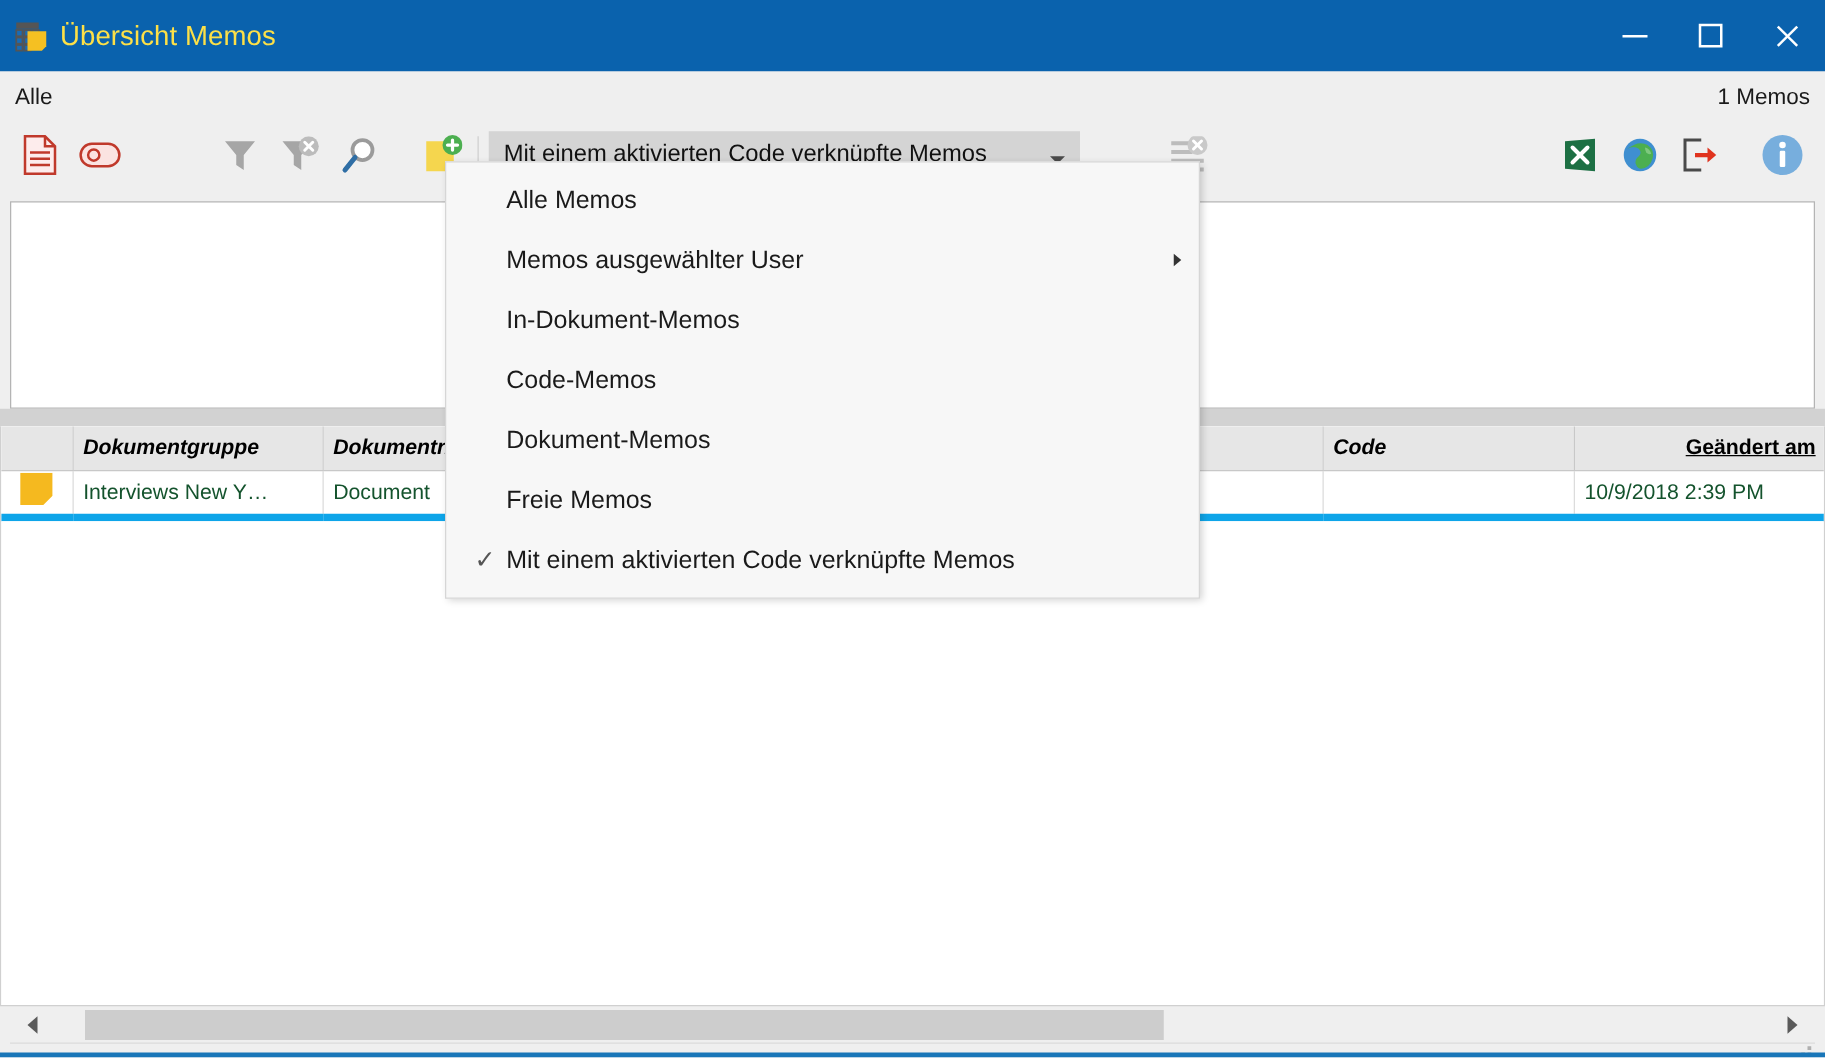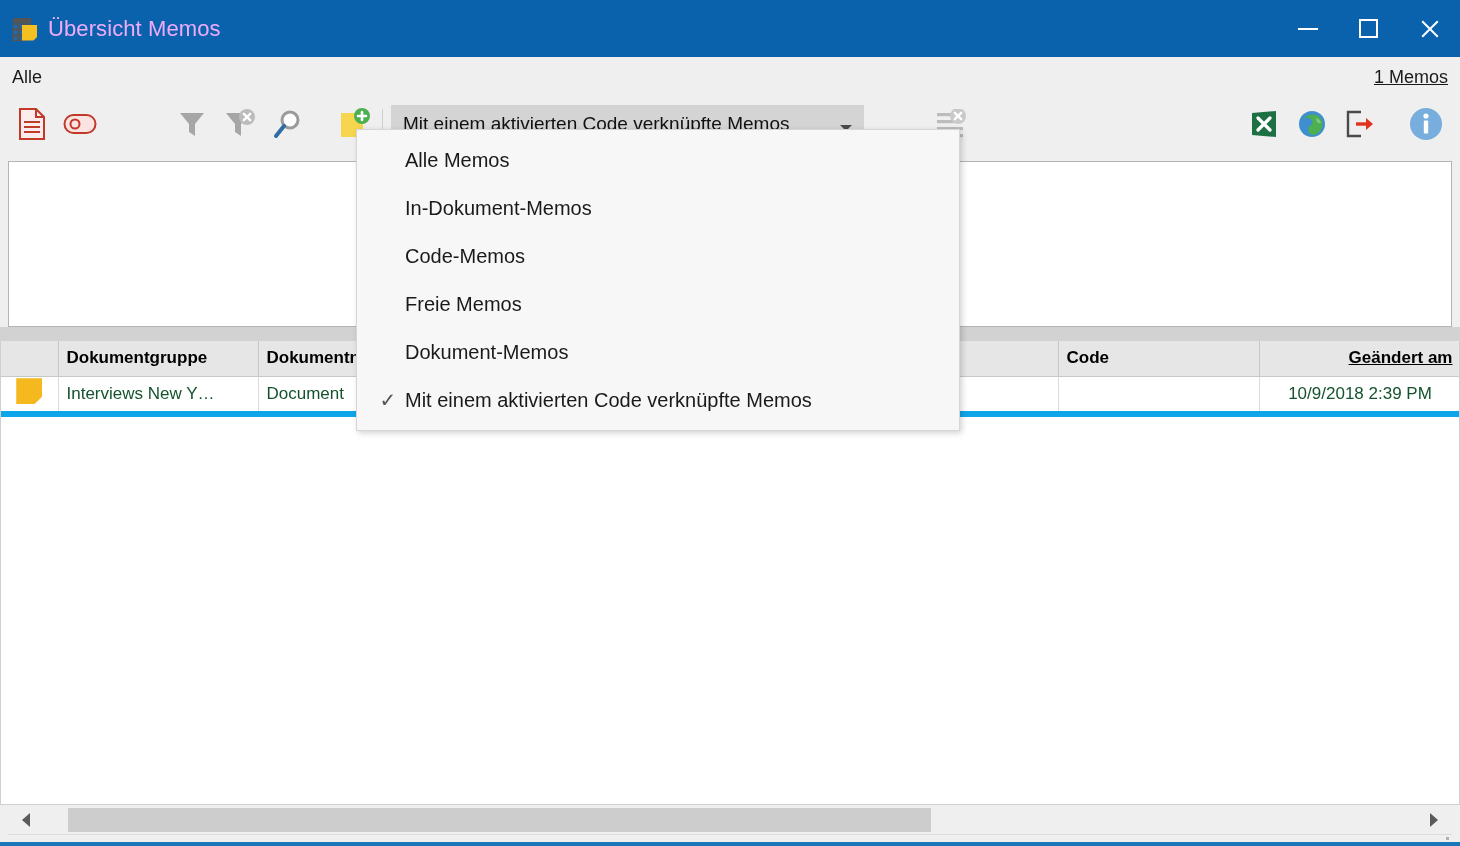--- a/index.html
+++ b/index.html
@@ -23,21 +23,21 @@
     display: flex; align-items: center;
     flex: 0 0 57px;
     position: relative;
   }
   .titlebar-icon {
     width: 26px; height: 26px;
     margin-left: 12px; margin-right: 10px;
     position: relative; flex: 0 0 26px;
   }
   .title-text {
-    color: #f0abfc;
+    color: #fde047;
     font-size: 22px;
     letter-spacing: 0.1px;
     white-space: nowrap;
   }
   .winbtns { margin-left: auto; display: flex; height: 57px; }
   .winbtn {
     width: 61px; height: 57px;
     display: flex; align-items: center; justify-content: center;
     color: #fff;
   }
@@ -52,21 +52,21 @@
   .glyph-close:after  { transform: rotate(-45deg); }
 
   
   .info-strip {
     flex: 0 0 41px; height: 41px;
     background: #efefef;
     display: flex; align-items: center;
     padding: 0 12px;
     font-size: 18px; color: #1a1a1a;
   }
-  .info-strip .right { margin-left: auto; text-decoration: underline; }
+  .info-strip .right { margin-left: auto; }
 
   
   .toolbar {
     flex: 0 0 52px; height: 52px;
     background: #efefef;
     display: flex; align-items: center;
     position: relative;
     padding-left: 8px;
   }
   .tbtn {
@@ -136,34 +136,34 @@
     border-right: 1px solid #c8c8c8;
     border-bottom: 1px solid #c8c8c8;
     height: 35px;
     font-size: 17px;
     font-weight: bold;
     color: #000;
     padding: 0 8px;
     white-space: nowrap;
     overflow: hidden;
   }
-  table.grid th.l { text-align: left; }
+  table.grid th.l { text-align: left; font-style: italic; }
   table.grid th.r { text-align: right; text-decoration: underline; }
   table.grid td {
     border-right: 1px solid #dcdcdc;
     border-bottom: 6px solid #0ea5e9;
     height: 38px;
     font-size: 17px;
     color: #14532d;
     padding: 0 8px;
     white-space: nowrap;
     overflow: hidden;
     background: #fff;
   }
-  table.grid td.r { text-align: center; }
+  table.grid td.r { text-align: left; }
   table.grid td.c { text-align: center; padding: 0; }
   .filler { flex: 1 1 auto; background: #fff; }
 
   
   .note-icon {
     width: 26px; height: 26px;
     display: inline-block;
     position: relative;
   }
   .note-icon .body {
@@ -471,33 +471,38 @@
 
   <div class="bottom-accent"></div>
 
   <div class="menu">
     <div class="menu-item">
       <span class="mi-check"></span>
       <span class="mi-label">Alle Memos</span>
     </div>
     <div class="menu-item">
       <span class="mi-check"></span>
+      <span class="mi-label">Memos ausgewählter User</span>
+      <span class="mi-sub"></span>
+    </div>
+    <div class="menu-item">
+      <span class="mi-check"></span>
       <span class="mi-label">In-Dokument-Memos</span>
     </div>
     <div class="menu-item">
       <span class="mi-check"></span>
       <span class="mi-label">Code-Memos</span>
     </div>
     <div class="menu-item">
       <span class="mi-check"></span>
+      <span class="mi-label">Dokument-Memos</span>
+    </div>
+    <div class="menu-item">
+      <span class="mi-check"></span>
       <span class="mi-label">Freie Memos</span>
-    </div>
-    <div class="menu-item">
-      <span class="mi-check"></span>
-      <span class="mi-label">Dokument-Memos</span>
     </div>
     <div class="menu-item">
       <span class="mi-check">✓</span>
       <span class="mi-label">Mit einem aktivierten Code verknüpfte Memos</span>
     </div>
   </div>
 
 </div>
 
 </body></html>

